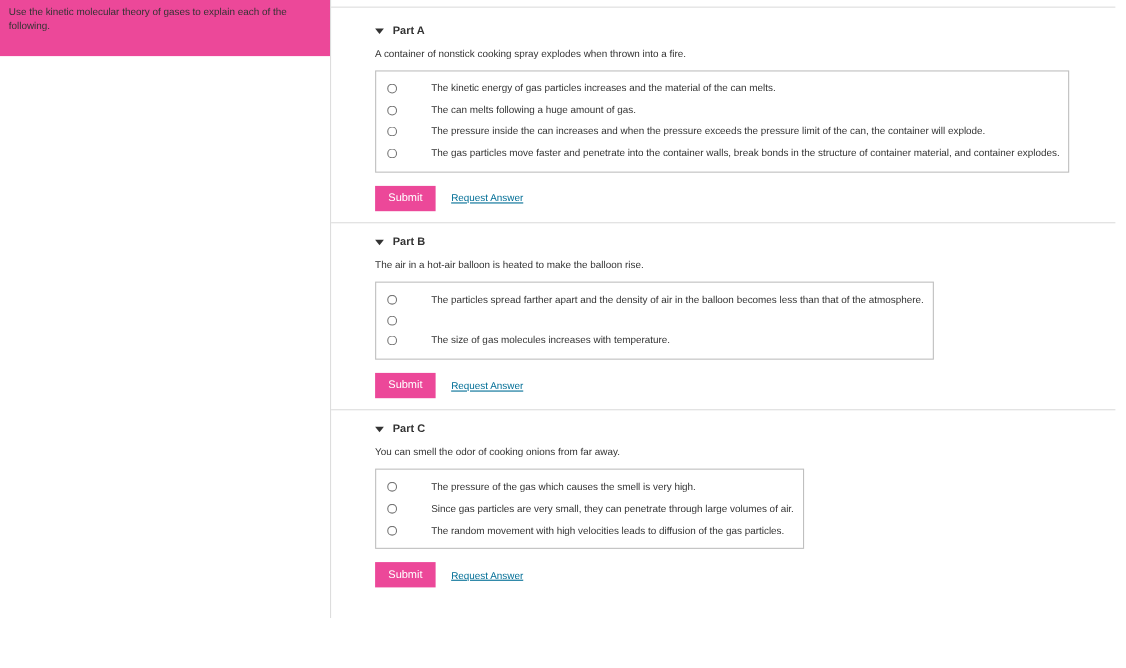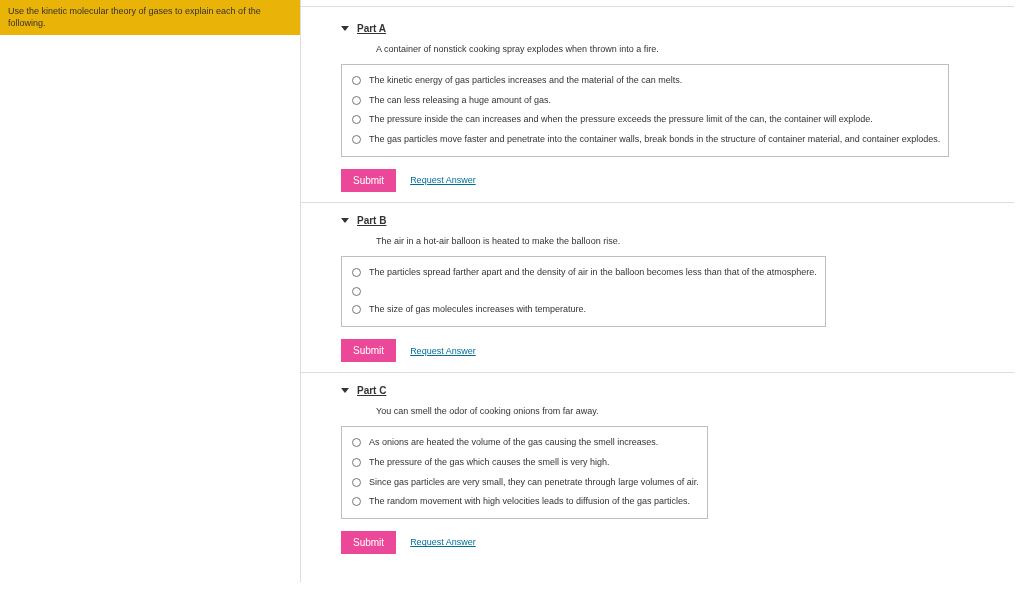--- a/index.html
+++ b/index.html
@@ -11,22 +11,22 @@
   }
   .page {
     display: flex;
     width: 1024px;
   }
   .left-col {
     width: 300px;
     flex-shrink: 0;
   }
   .hint-box {
-    background: #eab308;
-    padding: 6px 10px 6px 8px;
+    background: #ec4899;
+    padding: 6px 10px 22px 8px;
     color: #333;
     font-size: 9px;
     line-height: 1.3;
   }
   .right-col {
     flex: 1;
     border-left: 1px solid #ddd;
     padding: 0 10px 20px 0;
   }
   .top-rule {
@@ -35,47 +35,46 @@
   }
   .part {
     padding: 4px 0 0 40px;
   }
   .part-header {
     display: flex;
     align-items: center;
     font-weight: bold;
     font-size: 10px;
     padding: 8px 0 6px 0;
-    text-decoration: underline;
   }
   .part-header .caret {
     width: 0; height: 0;
     border-left: 4px solid transparent;
     border-right: 4px solid transparent;
     border-top: 5px solid #333;
     margin-right: 8px;
   }
   .prompt {
     font-size: 9px;
     padding: 4px 0 10px 0;
-    margin-left: 35px;
   }
   .options-box {
     border: 1px solid #bfbfbf;
     padding: 6px 8px;
     margin-bottom: 12px;
     width: fit-content;
     max-width: 620px;
   }
   .opt-row {
     display: flex;
     align-items: flex-start;
     padding: 4px 0;
     font-size: 9px;
     line-height: 1.3;
+    gap: 23px;
   }
   .opt-row input[type=radio] {
     margin: 1px 8px 0 2px;
     width: 9px;
     height: 9px;
     flex-shrink: 0;
   }
   .actions {
     display: flex;
     align-items: center;
@@ -122,21 +121,21 @@
         <span>Part A</span>
       </div>
       <div class="prompt">A container of nonstick cooking spray explodes when thrown into a fire.</div>
       <div class="options-box">
         <label class="opt-row">
             <input type="radio" name="pa" style="">
             <span>The kinetic energy of gas particles increases and the material of the can melts.</span>
           </label>
         <label class="opt-row">
             <input type="radio" name="pa" style="">
-            <span>The can less releasing a huge amount of gas.</span>
+            <span>The can melts following a huge amount of gas.</span>
           </label>
         <label class="opt-row">
             <input type="radio" name="pa" style="">
             <span>The pressure inside the can increases and when the pressure exceeds the pressure limit of the can, the container will explode.</span>
           </label>
         <label class="opt-row">
             <input type="radio" name="pa" style="">
             <span>The gas particles move faster and penetrate into the container walls, break bonds in the structure of container material, and container explodes.</span>
           </label>
       </div>
@@ -177,24 +176,20 @@
 
     <div class="part">
       <div class="part-header">
         <span class="caret"></span>
         <span>Part C</span>
       </div>
       <div class="prompt">You can smell the odor of cooking onions from far away.</div>
       <div class="options-box">
         <label class="opt-row">
             <input type="radio" name="pc" style="">
-            <span>As onions are heated the volume of the gas causing the smell increases.</span>
-          </label>
-        <label class="opt-row">
-            <input type="radio" name="pc" style="">
             <span>The pressure of the gas which causes the smell is very high.</span>
           </label>
         <label class="opt-row">
             <input type="radio" name="pc" style="">
             <span>Since gas particles are very small, they can penetrate through large volumes of air.</span>
           </label>
         <label class="opt-row">
             <input type="radio" name="pc" style="">
             <span>The random movement with high velocities leads to diffusion of the gas particles.</span>
           </label>

